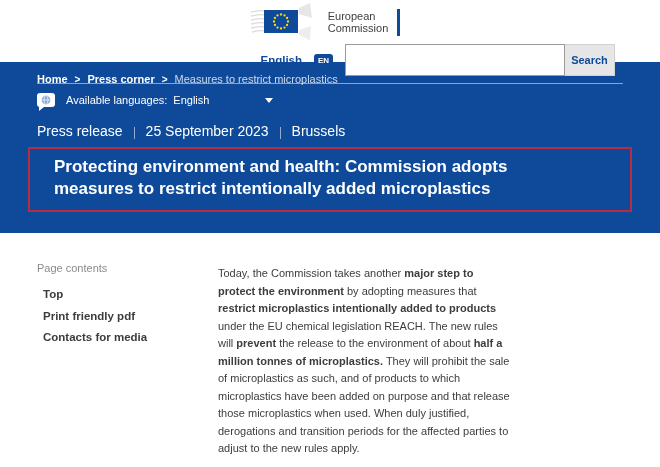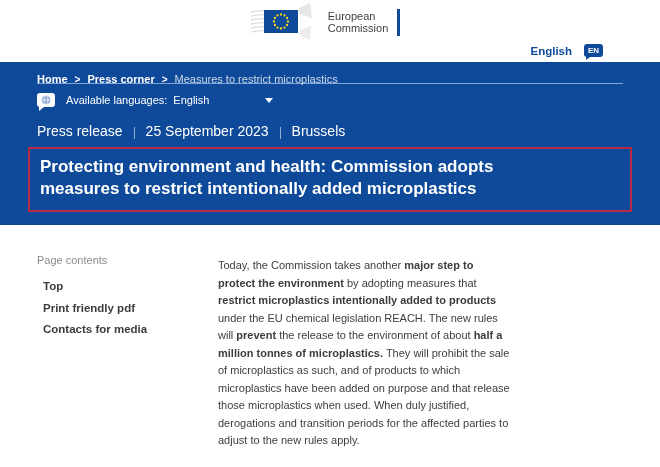--- a/index.html
+++ b/index.html
@@ -41,21 +41,21 @@
   .bubble-icon{position:relative;width:18px;height:14px;background:#fff;border-radius:3px;
     display:flex;align-items:center;justify-content:center;}
   .bubble-icon::after{content:"";position:absolute;left:2px;bottom:-4px;
     border-left:5px solid #fff;border-bottom:4px solid transparent;}
   .lang-bar-label{margin-left:11px;color:#fff;}
   .lang-bar-selected{margin-left:6px;color:#fff;}
   .chevron-down{margin-left:56px;width:0;height:0;border-left:4px solid transparent;
     border-right:4px solid transparent;border-top:5px solid #fff;}
   .meta-row{display:flex;align-items:flex-end;margin-top:16px;font-size:14px;gap:11px;}
   .v-sep{width:1px;height:12px;background:rgba(255,255,255,0.55);}
-  .annotation-box{margin:8px -9px 0 -9px;border:2px solid var(--annotation-red);padding:7px 9px 11px 10px;}
+  .annotation-box{margin:8px -9px 8px -9px;border:2px solid var(--annotation-red);padding:7px 9px 11px 24px;}
   .page-title{font-size:17px;font-weight:bold;line-height:21.5px;color:#fff;}
 
   
   .content{display:flex;padding:29px 0 0 37px;background:#fff;}
   .toc{width:181px;flex:none;}
   .toc-heading{color:#8b8b8b;font-size:11px;margin-bottom:13px;}
   .toc-link{display:block;color:#3c3c3c;font-weight:bold;font-size:11.5px;text-decoration:none;
     margin:0 0 7.5px 6px;line-height:10px;padding:2px 0;}
   .article{width:292px;font-size:11px;line-height:17.5px;color:#3d3d3d;padding-top:3px;}
   .article p{margin:0 0 15px 0;}
@@ -102,20 +102,24 @@
         <span>Commission</span>
       </span>
       <span class="logo-vbar"></span>
     </a>
 
     <div class="header-right">
       <div class="lang-selector">
         <span class="lang-label">English</span>
         <span class="lang-badge">EN</span>
       </div>
+      <form class="search-form">
+        <input class="search-input" type="text" style="">
+        <button class="search-button" type="submit">Search</button>
+      </form>
     </div>
   </header>
 
   <section class="blue-band">
     <nav class="breadcrumb">
         <a href="#" class="crumb">Home</a>
         <span class="crumb-sep">&gt;</span>
         <a href="#" class="crumb">Press corner</a>
         <span class="crumb-sep">&gt;</span>
         <a href="#" class="crumb crumb-current">Measures to restrict microplastics</a>

